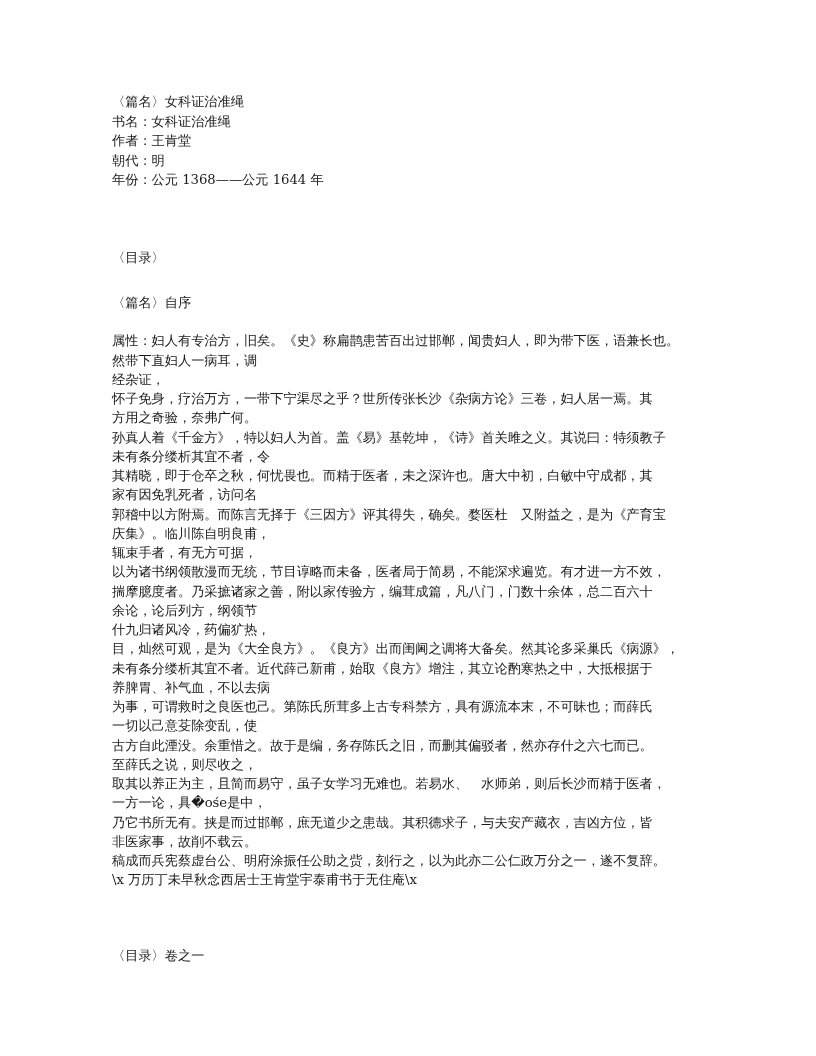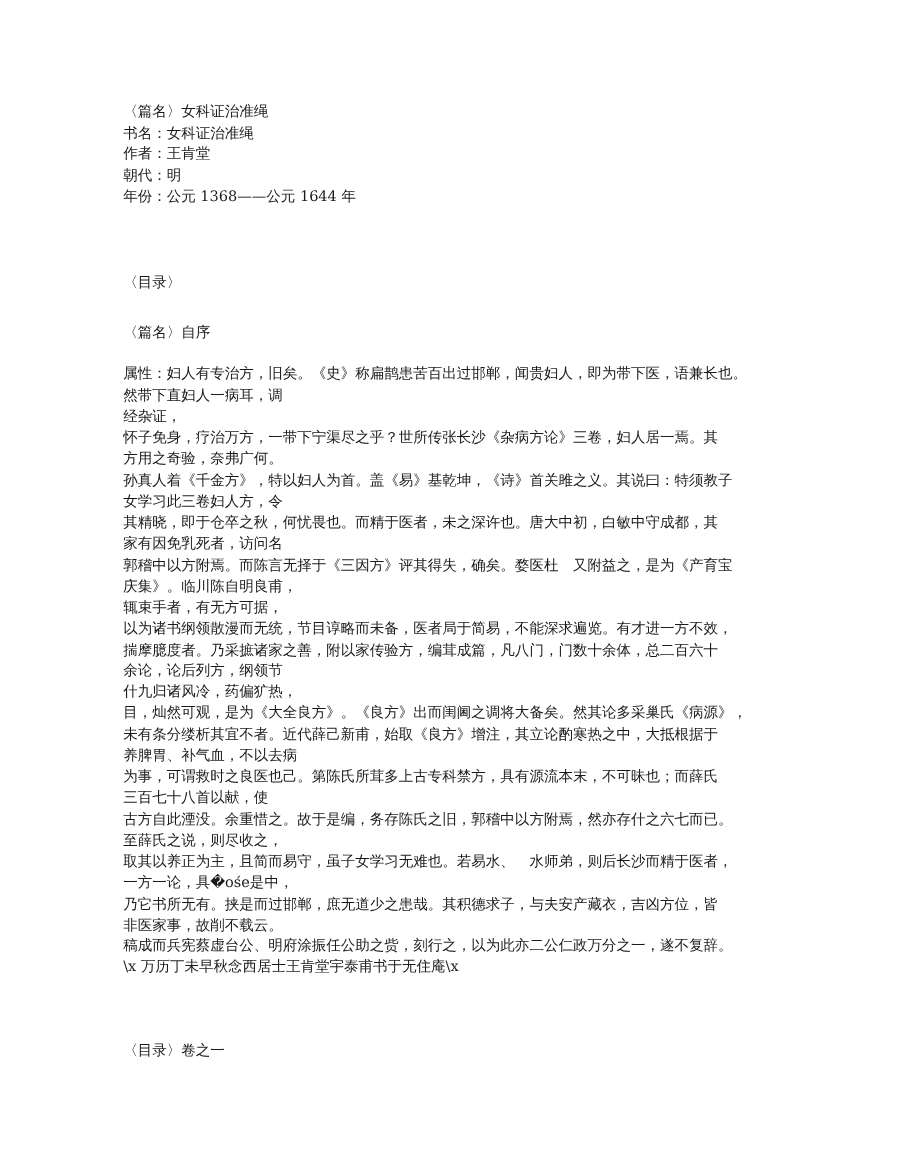--- a/index.html
+++ b/index.html
@@ -79,36 +79,36 @@
 
     <div class="gap-md"></div>
 
     <div class="body-block">
       <div class="doc-line">属性：妇人有专治方，旧矣。《史》称扁鹊患苦百出过邯郸，闻贵妇人，即为带下医，语兼长也。</div>
       <div class="doc-line">然带下直妇人一病耳，调</div>
       <div class="doc-line">经杂证，</div>
       <div class="doc-line">怀子免身，疗治万方，一带下宁渠尽之乎？世所传张长沙《杂病方论》三卷，妇人居一焉。其</div>
       <div class="doc-line">方用之奇验，奈弗广何。</div>
       <div class="doc-line">孙真人着《千金方》，特以妇人为首。盖《易》基乾坤，《诗》首关雎之义。其说曰：特须教子</div>
-      <div class="doc-line">女学习此三卷妇人方，令</div>
+      <div class="doc-line">未有条分缕析其宜不者，令</div>
       <div class="doc-line">其精晓，即于仓卒之秋，何忧畏也。而精于医者，未之深许也。唐大中初，白敏中守成都，其</div>
       <div class="doc-line">家有因免乳死者，访问名</div>
       <div class="doc-line">郭稽中以方附焉。而陈言无择于《三因方》评其得失，确矣。婺医杜　又附益之，是为《产育宝</div>
       <div class="doc-line">庆集》。临川陈自明良甫，</div>
       <div class="doc-line">辄束手者，有无方可据，</div>
       <div class="doc-line">以为诸书纲领散漫而无统，节目谆略而未备，医者局于简易，不能深求遍览。有才进一方不效，</div>
       <div class="doc-line">揣摩臆度者。乃采摭诸家之善，附以家传验方，编茸成篇，凡八门，门数十余体，总二百六十</div>
       <div class="doc-line">余论，论后列方，纲领节</div>
       <div class="doc-line">什九归诸风冷，药偏犷热，</div>
       <div class="doc-line">目，灿然可观，是为《大全良方》。《良方》出而闺阃之调将大备矣。然其论多采巢氏《病源》，</div>
       <div class="doc-line">未有条分缕析其宜不者。近代薛己新甫，始取《良方》增注，其立论酌寒热之中，大抵根据于</div>
       <div class="doc-line">养脾胃、补气血，不以去病</div>
       <div class="doc-line">为事，可谓救时之良医也己。第陈氏所茸多上古专科禁方，具有源流本末，不可昧也；而薛氏</div>
-      <div class="doc-line">三百七十八首以献，使</div>
-      <div class="doc-line">古方自此湮没。余重惜之。故于是编，务存陈氏之旧，郭稽中以方附焉，然亦存什之六七而已。</div>
+      <div class="doc-line">一切以己意芟除变乱，使</div>
+      <div class="doc-line">古方自此湮没。余重惜之。故于是编，务存陈氏之旧，而删其偏驳者，然亦存什之六七而已。</div>
       <div class="doc-line">至薛氏之说，则尽收之，</div>
       <div class="doc-line">取其以养正为主，且简而易守，虽子女学习无难也。若易水、　水师弟，则后长沙而精于医者，</div>
       <div class="doc-line">一方一论，具�ośe是中，</div>
       <div class="doc-line">乃它书所无有。挟是而过邯郸，庶无道少之患哉。其积德求子，与夫安产藏衣，吉凶方位，皆</div>
       <div class="doc-line">非医家事，故削不载云。</div>
       <div class="doc-line">稿成而兵宪蔡虚台公、明府涂振任公助之赀，刻行之，以为此亦二公仁政万分之一，遂不复辞。</div>
       <div class="doc-line">\x 万历丁未早秋念西居士王肯堂宇泰甫书于无住庵\x</div>
       <div class="doc-line"></div>
     </div>
 

